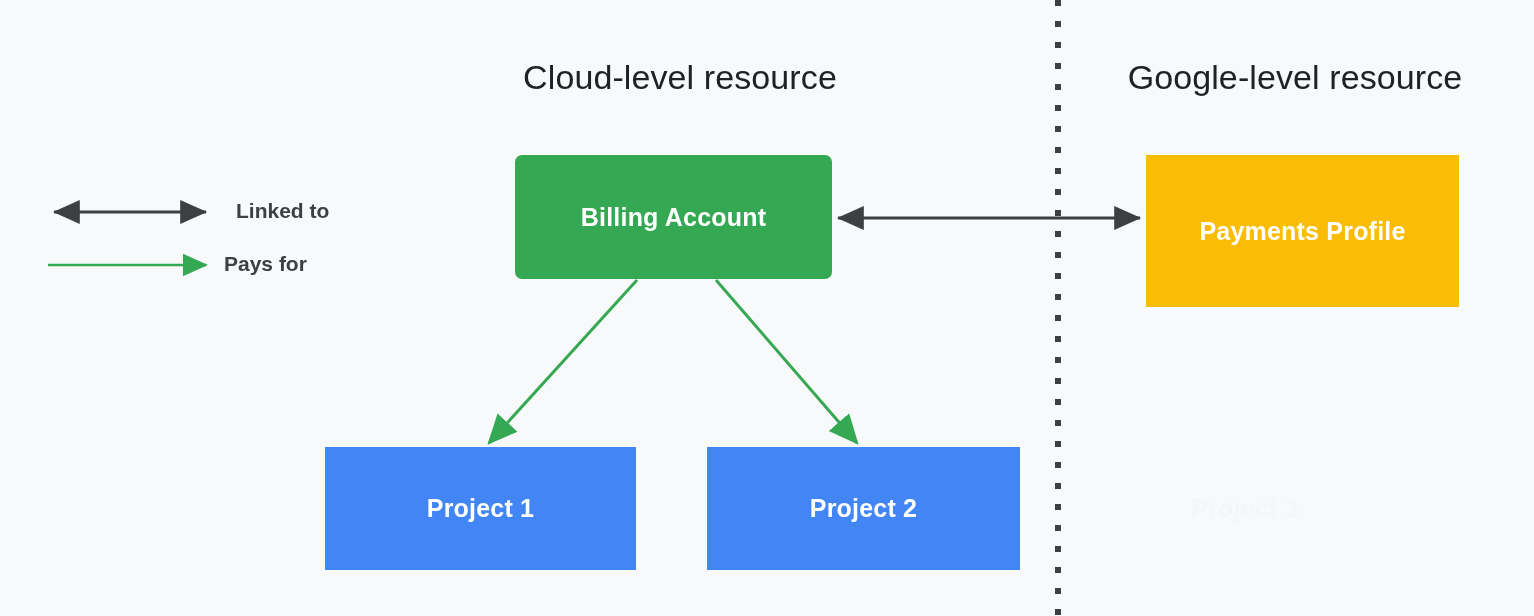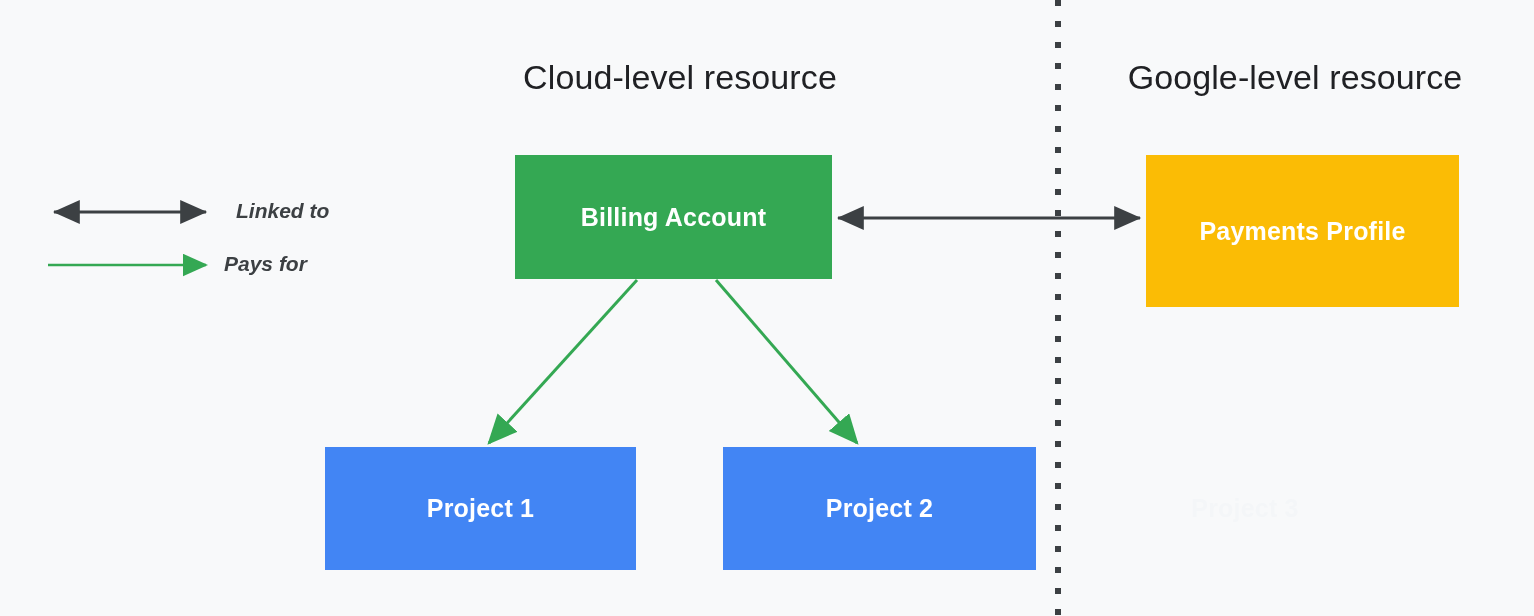--- a/index.html
+++ b/index.html
@@ -48,21 +48,20 @@
     top: 58px;
     width: 430px;
   }
 
   
   .legend-label {
     font-size: 21px;
     font-weight: 700;
     color: #3C4043;
     white-space: nowrap;
-    font-style: italic;
   }
   #legend-label-linked { left: 236px; top: 199px; }
   #legend-label-pays   { left: 224px; top: 252px; }
 
   
   .node-box {
     display: flex;
     align-items: center;
     justify-content: center;
     box-sizing: border-box;
@@ -75,20 +74,21 @@
     letter-spacing: 0.2px;
     white-space: nowrap;
   }
 
   #node-billing-account {
     left: 515px;
     top: 155px;
     width: 317px;
     height: 124px;
     background: #34A853;
+    border-radius: 7px;
   }
   #node-payments-profile {
     left: 1146px;
     top: 155px;
     width: 313px;
     height: 152px;
     background: #FBBC05;
   }
   #node-project-1 {
     left: 325px;
@@ -96,21 +96,20 @@
     width: 311px;
     height: 123px;
     background: #4285F4;
   }
   #node-project-2 {
     left: 707px;
     top: 447px;
     width: 313px;
     height: 123px;
     background: #4285F4;
-    margin-left: 16px;
   }
   
   #node-project-3 {
     left: 1115px;
     top: 447px;
     width: 260px;
     height: 123px;
     background: transparent;
   }
   #node-project-3 .node-label {

